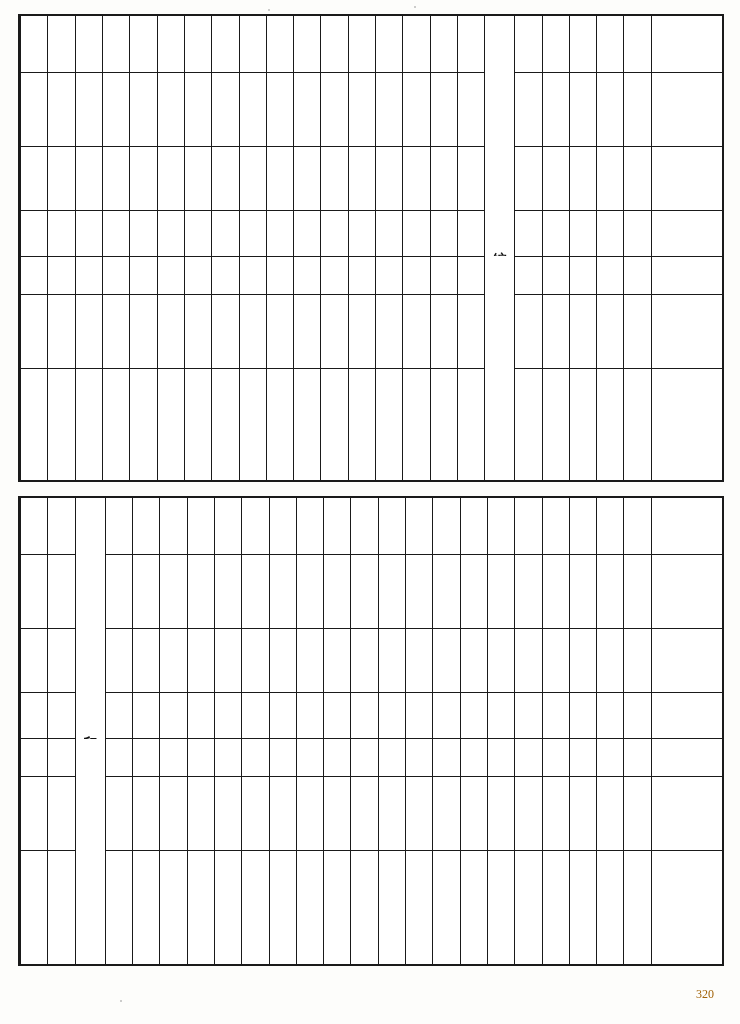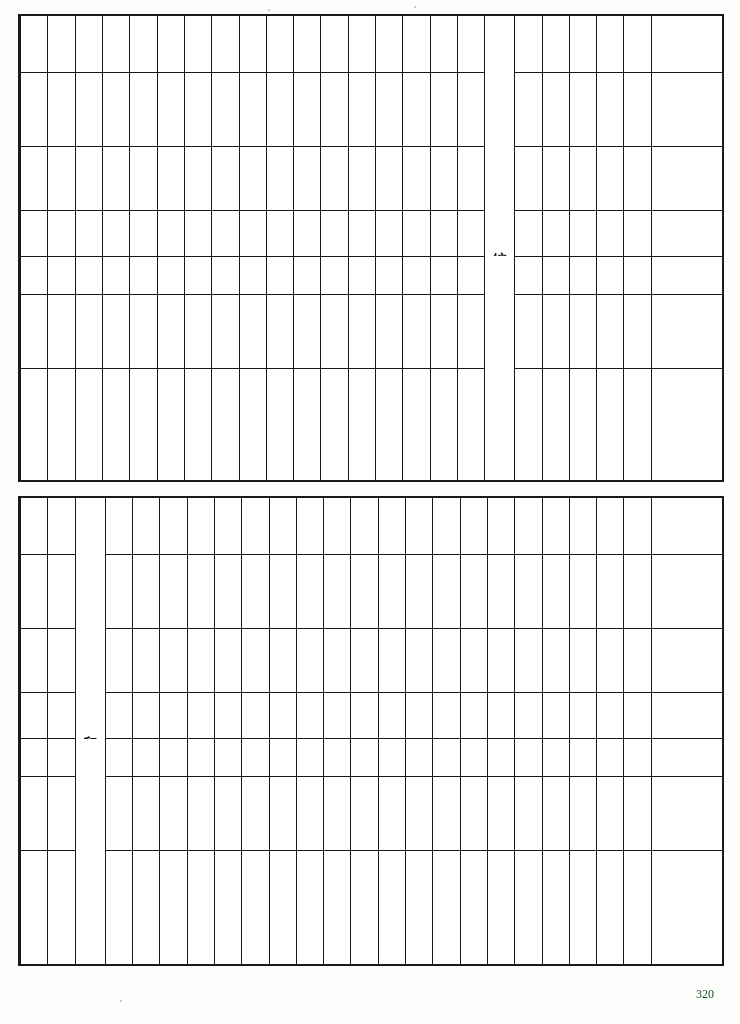--- a/index.html
+++ b/index.html
@@ -93,21 +93,21 @@
     font-weight: bold;
     letter-spacing: 3px;
   }
 
   .page-number {
     position: absolute;
     right: 26px;
     bottom: 22px;
     font-size: 12px;
     font-family: "Liberation Serif", serif;
-    color: #14532d;
+    color: #a16207;
   }
   .speck {
     position: absolute;
     width: 2px; height: 2px;
     background: #bbb;
     border-radius: 50%;
   }
 </style>
 </head>
 <body>

